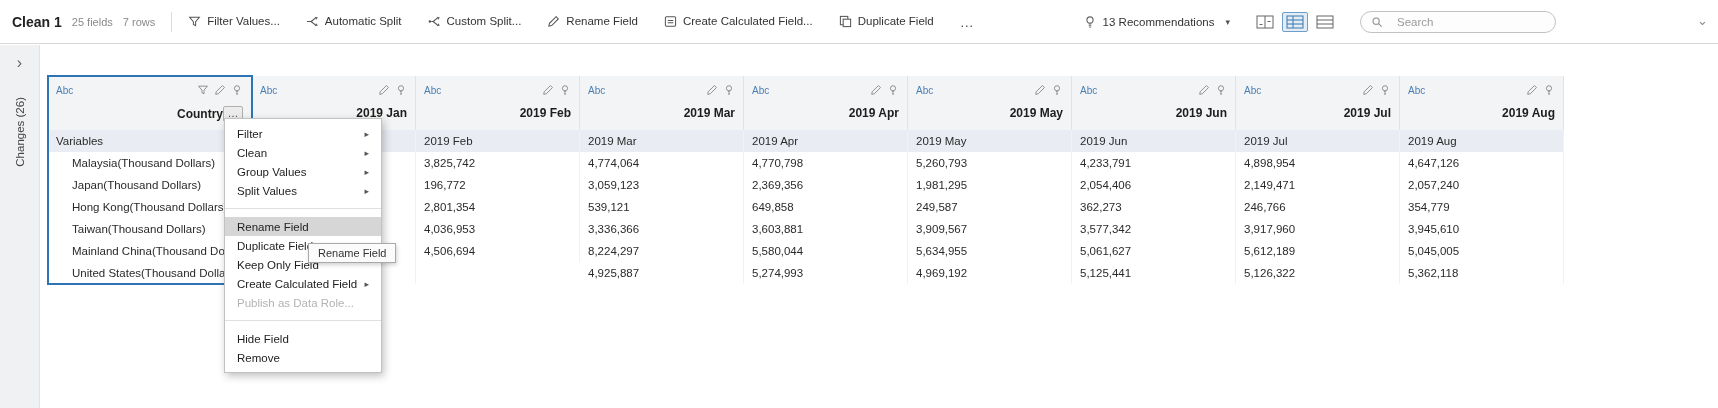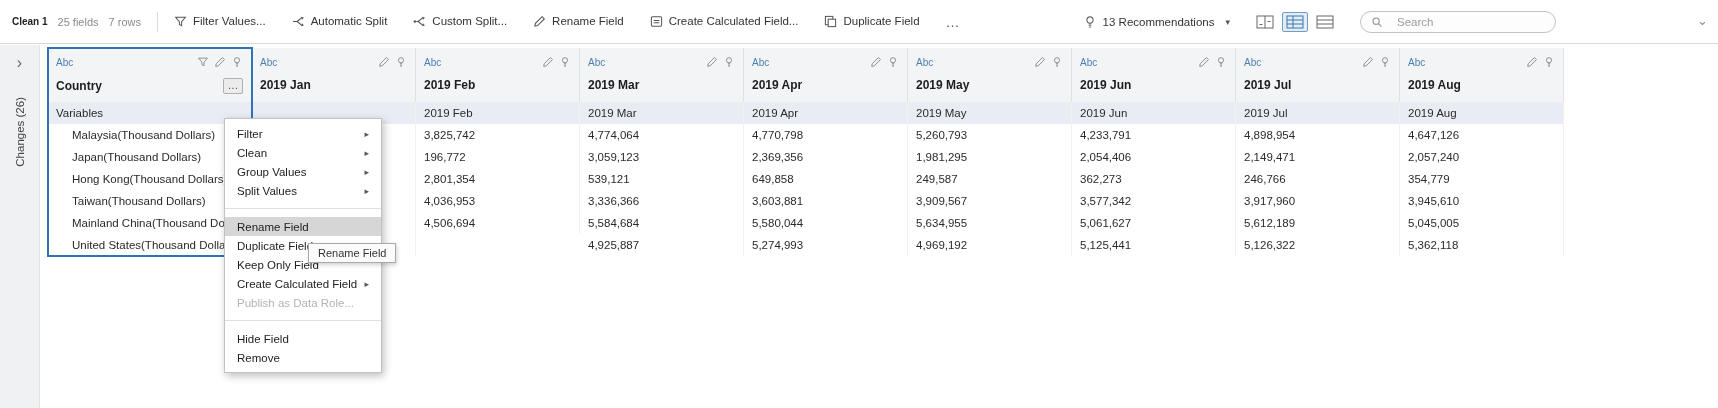--- a/index.html
+++ b/index.html
@@ -3,21 +3,21 @@
 <meta charset="utf-8">
 <style>
   * { margin:0; padding:0; box-sizing:border-box; }
   html,body { background:#ffffff; }
   body { font-family:"Liberation Sans", sans-serif; }
   .app { position:relative; width:1718px; height:408px; background:#fff; overflow:hidden; }
 
   
   .toolbar { position:absolute; top:0; left:0; right:0; height:44px; display:flex; align-items:center;
              padding:0 12px; background:#fff; border-bottom:1px solid #d8d8d8; }
-  .tb-title { font-size:10px; font-weight:bold; color:#222; }
+  .tb-title { font-size:14px; font-weight:bold; color:#222; }
   .tb-sub { font-size:11px; color:#8a8a8a; margin-left:10px; }
   .tb-div { width:1px; height:20px; background:#dcdcdc; margin:0 16px; }
   .tb-btn { display:flex; align-items:flex-start; gap:6px; background:none; border:none; font-family:inherit;
             font-size:11.5px; color:#333; margin-right:26px; cursor:pointer; white-space:nowrap; }
   .tb-ic svg { display:block; }
   .tb-more { font-size:14px; color:#555; letter-spacing:2px; margin-right:20px; cursor:pointer; }
   .tb-right { margin-left:auto; display:flex; align-items:center; }
   .rec { display:flex; align-items:center; gap:6px; font-size:11.5px; color:#333; cursor:pointer; }
   .rec .caret { font-size:9px; color:#555; margin-left:5px; }
   .views { display:flex; align-items:center; gap:4px; margin-left:22px; }
@@ -31,31 +31,31 @@
   .search input::placeholder { color:#9a9a9a; }
   .tb-chevron { position:absolute; right:10px; top:13px; color:#8a8a8a; font-size:13px; cursor:pointer; }
 
   
   .left-rail { position:absolute; left:0; top:45px; bottom:0; width:40px; background:#f0f1f2;
                border-right:1px solid #e3e3e3; display:flex; flex-direction:column; align-items:center; }
   .rail-chevron { margin-top:10px; color:#666; font-size:16px; line-height:16px; cursor:pointer; }
   .rail-label { margin-top:26px; writing-mode:vertical-rl; transform:rotate(180deg); font-size:11.5px; color:#444; }
 
   
-  .grid { position:absolute; left:48px; top:48px; display:flex; }
+  .grid { position:absolute; left:48px; top:76px; display:flex; }
   .col { width:164px; background:#fff; }
   .col:first-child { width:204px; }
   .col.selected { outline:2px solid #2e74b5; outline-offset:-1px; position:relative; z-index:1; }
   .col-head { height:54px; background:#f3f4f5; border-right:1px solid #e2e2e2; padding:6px 8px 4px; }
   .head-top { display:flex; justify-content:space-between; align-items:center; height:16px; }
   .ftype { color:#4b7fb3; font-size:10px; cursor:pointer; }
   .head-icons { display:flex; gap:5px; align-items:center; color:#8a8a8a; }
   .hicon { width:12px; height:12px; cursor:pointer; }
   .hicon svg { width:12px; height:12px; display:block; }
-  .head-name { display:flex; justify-content:space-between; align-items:center; margin-top:8px; }
+  .head-name { display:flex; justify-content:flex-end; align-items:center; margin-top:8px; }
   .fname { font-size:12px; font-weight:bold; color:#1d1d1d; cursor:pointer; }
   .more-btn { width:20px; height:16px; border:1px solid #b0b0b0; border-radius:2px; background:#ececec;
               color:#555; font-size:11px; line-height:12px; text-align:center; cursor:pointer; }
   .cell { height:22px; line-height:22px; font-size:11.5px; color:#2a2a2a; padding:0 8px;
           border-right:1px solid #f1f1f1; white-space:nowrap; overflow:hidden; cursor:default; }
   .cell.first-row { background:#e9edf3; }
   .cell.indent { padding-left:24px; }
 
   
   .context-menu { position:absolute; left:224px; top:118px; width:158px; background:#fff;
@@ -313,21 +313,21 @@
           </div>
           <div class="head-name">
             <span class="fname">2019 Mar</span>
           </div>
         </div>
         <div class="cell first-row">2019 Mar</div>
         <div class="cell">4,774,064</div>
         <div class="cell">3,059,123</div>
         <div class="cell">539,121</div>
         <div class="cell">3,336,366</div>
-        <div class="cell">5,584,684</div>
+        <div class="cell">8,224,297</div>
         <div class="cell">4,925,887</div>
       </div>
       <div class="col">
         <div class="col-head">
           <div class="head-top">
             <span class="ftype">Abc</span>
             <span class="head-icons">
               <span class="hicon">
                 <svg viewBox="0 0 14 14">
                   <path d="M9.8 1.8l2.4 2.4L5 11.4l-3 .6.6-3z" fill="none" stroke="currentColor" stroke-width="1.1"></path>

